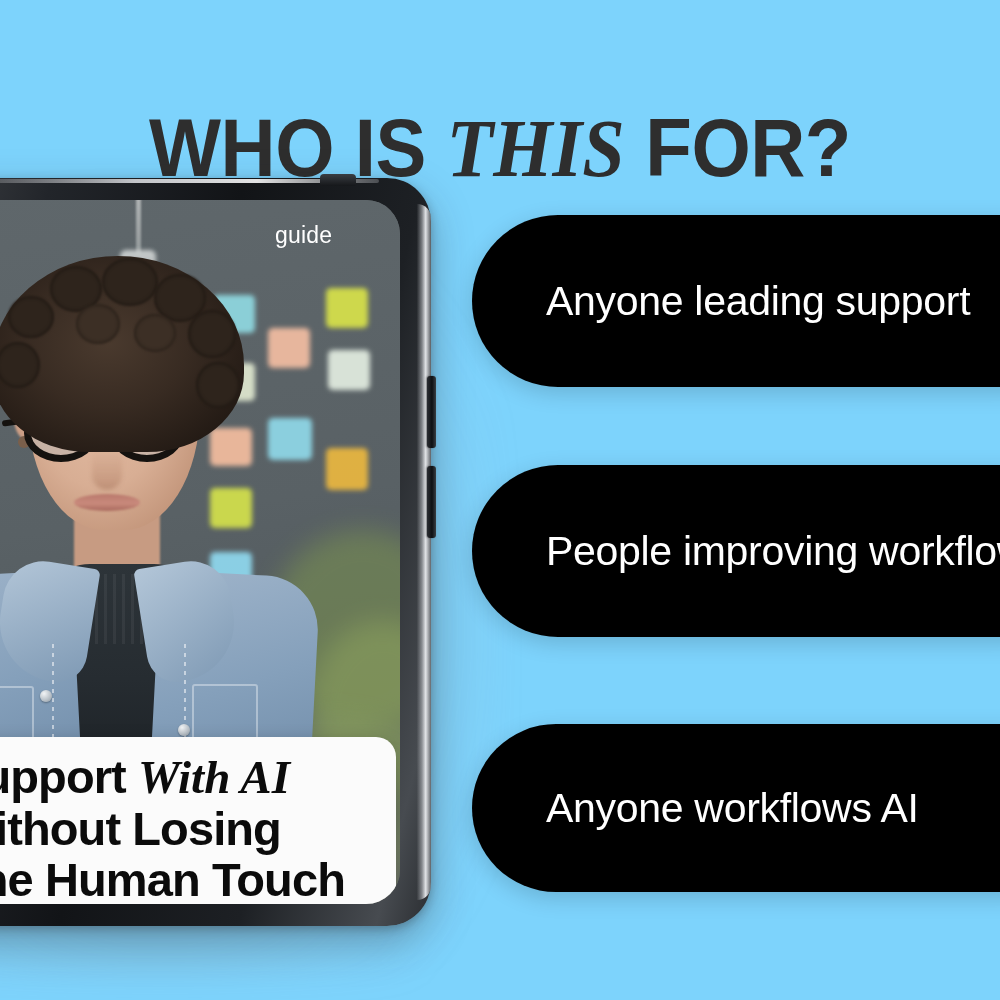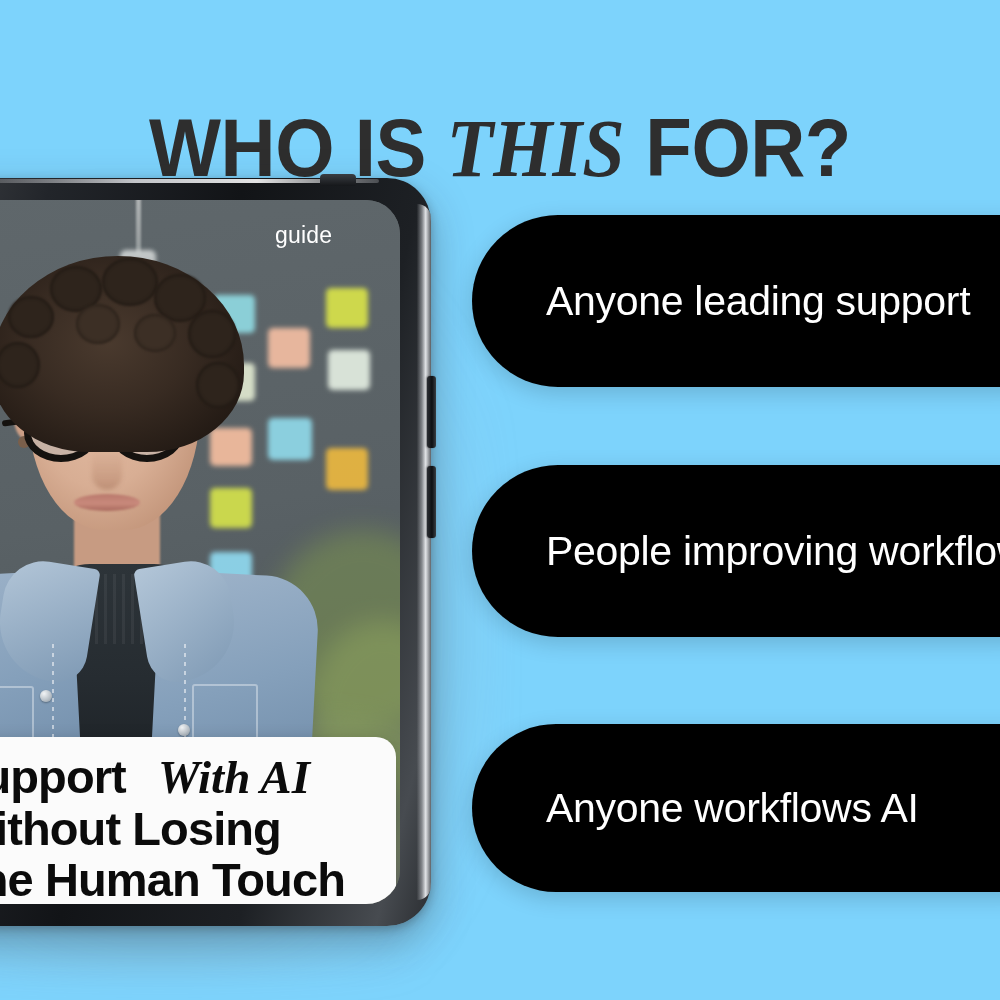--- a/index.html
+++ b/index.html
@@ -334,21 +334,20 @@
     font-weight: bold;
     letter-spacing: -0.9px;
     padding-left: 72px;
     white-space: nowrap;
   }
   .caption-line .em {
     font-family: "Liberation Serif", serif;
     font-style: italic;
     font-weight: bold;
     letter-spacing: 0;
-    margin-left: 20px;
   }
 
   
   .pill {
     position: absolute;
     left: 472px;
     width: 620px;
     background: #000000;
     border-radius: 110px;
     display: flex;

